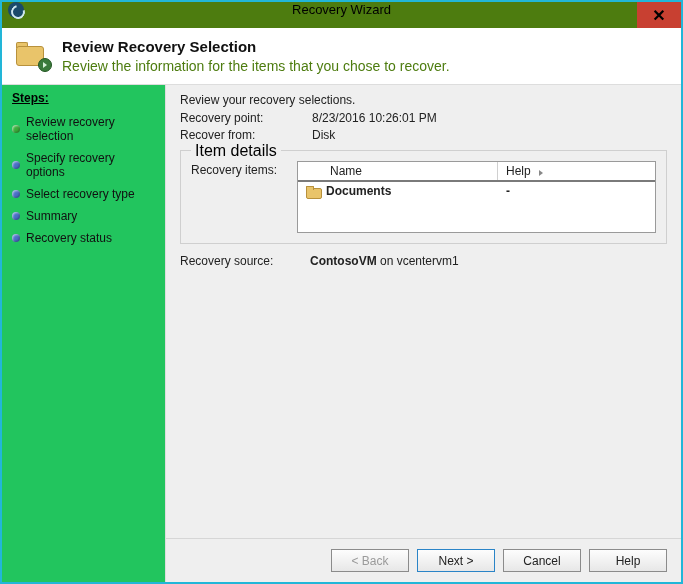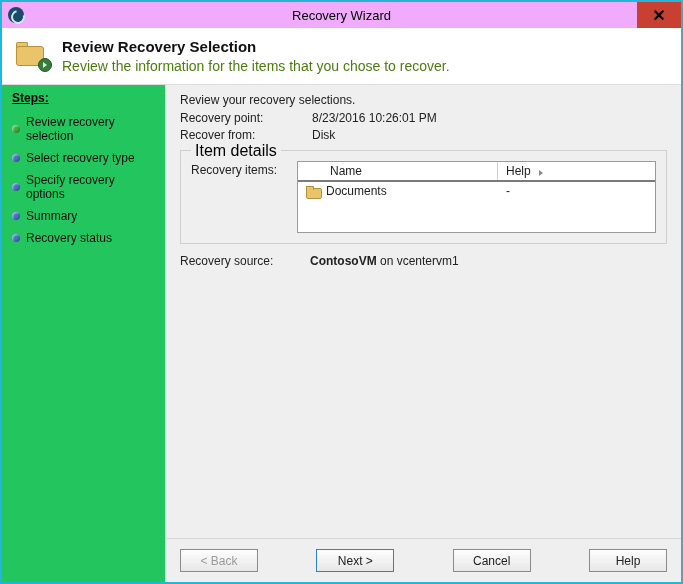--- a/index.html
+++ b/index.html
@@ -14,23 +14,22 @@
   .window {
     width: 683px;
     height: 584px;
     border: 2px solid #22b6d8;
     background: #fff;
     display: flex;
     flex-direction: column;
   }
   .titlebar {
     height: 26px;
-    background: #f0abfc;
+    background: #4d7c0f;
     display: flex;
-    align-items: center;
     position: relative;
     color: #000;
   }
   .titlebar .app-icon {
     width: 16px;
     height: 16px;
     margin: 0 6px;
     background: #1a4a6a;
     border-radius: 50%;
     position: relative;
@@ -208,20 +207,21 @@
     border-bottom:3px solid transparent;
   }
   .lv-body{
     flex:1; overflow:auto;
   }
   .lv-row{
     display:flex;
     align-items:flex-start;
     padding:2px 8px;
     font-size:12px;
+    font-weight:bold;
   }
   .lv-row .fname{ width:200px; display:flex; align-items:center; gap:6px; }
   .lv-row .fsize{ flex:1; }
   .mini-folder{
     width:14px; height:11px; position:relative;
   }
   .mini-folder::before{
     content:""; position:absolute; left:0; top:2px; width:14px; height:9px;
     background:#e9c46a; border:1px solid #b8913c; border-radius:2px;
   }
@@ -237,21 +237,21 @@
     font-size:12px;
     color:#222;
   }
   .recsrc .lbl{ width:108px; }
   .recsrc strong{ font-weight:bold; }
   .footer{
     margin-top:auto;
     border-top:1px solid #d6d6d6;
     padding:10px 14px;
     display:flex;
-    justify-content:space-between;
+    justify-content:flex-end;
     gap:8px;
     background:#efefef;
   }
   button.wizbtn{
     min-width:78px;
     height:23px;
     border:1px solid #8b8b8b;
     background:linear-gradient(#fdfdfd,#e7e7e7);
     font-size:12px;
     color:#222;
@@ -294,25 +294,25 @@
 
     <div class="sidebar">
       <div class="steps-title">Steps:</div>
       <ul>
         <li>
           <span class="bullet current"></span>
           <span>Review recovery selection</span>
         </li>
         <li>
           <span class="bullet"></span>
+          <span>Specify recovery options</span>
+        </li>
+        <li>
+          <span class="bullet"></span>
           <span>Select recovery type</span>
-        </li>
-        <li>
-          <span class="bullet"></span>
-          <span>Specify recovery options</span>
         </li>
         <li>
           <span class="bullet"></span>
           <span>Summary</span>
         </li>
         <li>
           <span class="bullet"></span>
           <span>Recovery status</span>
         </li>
       </ul>

